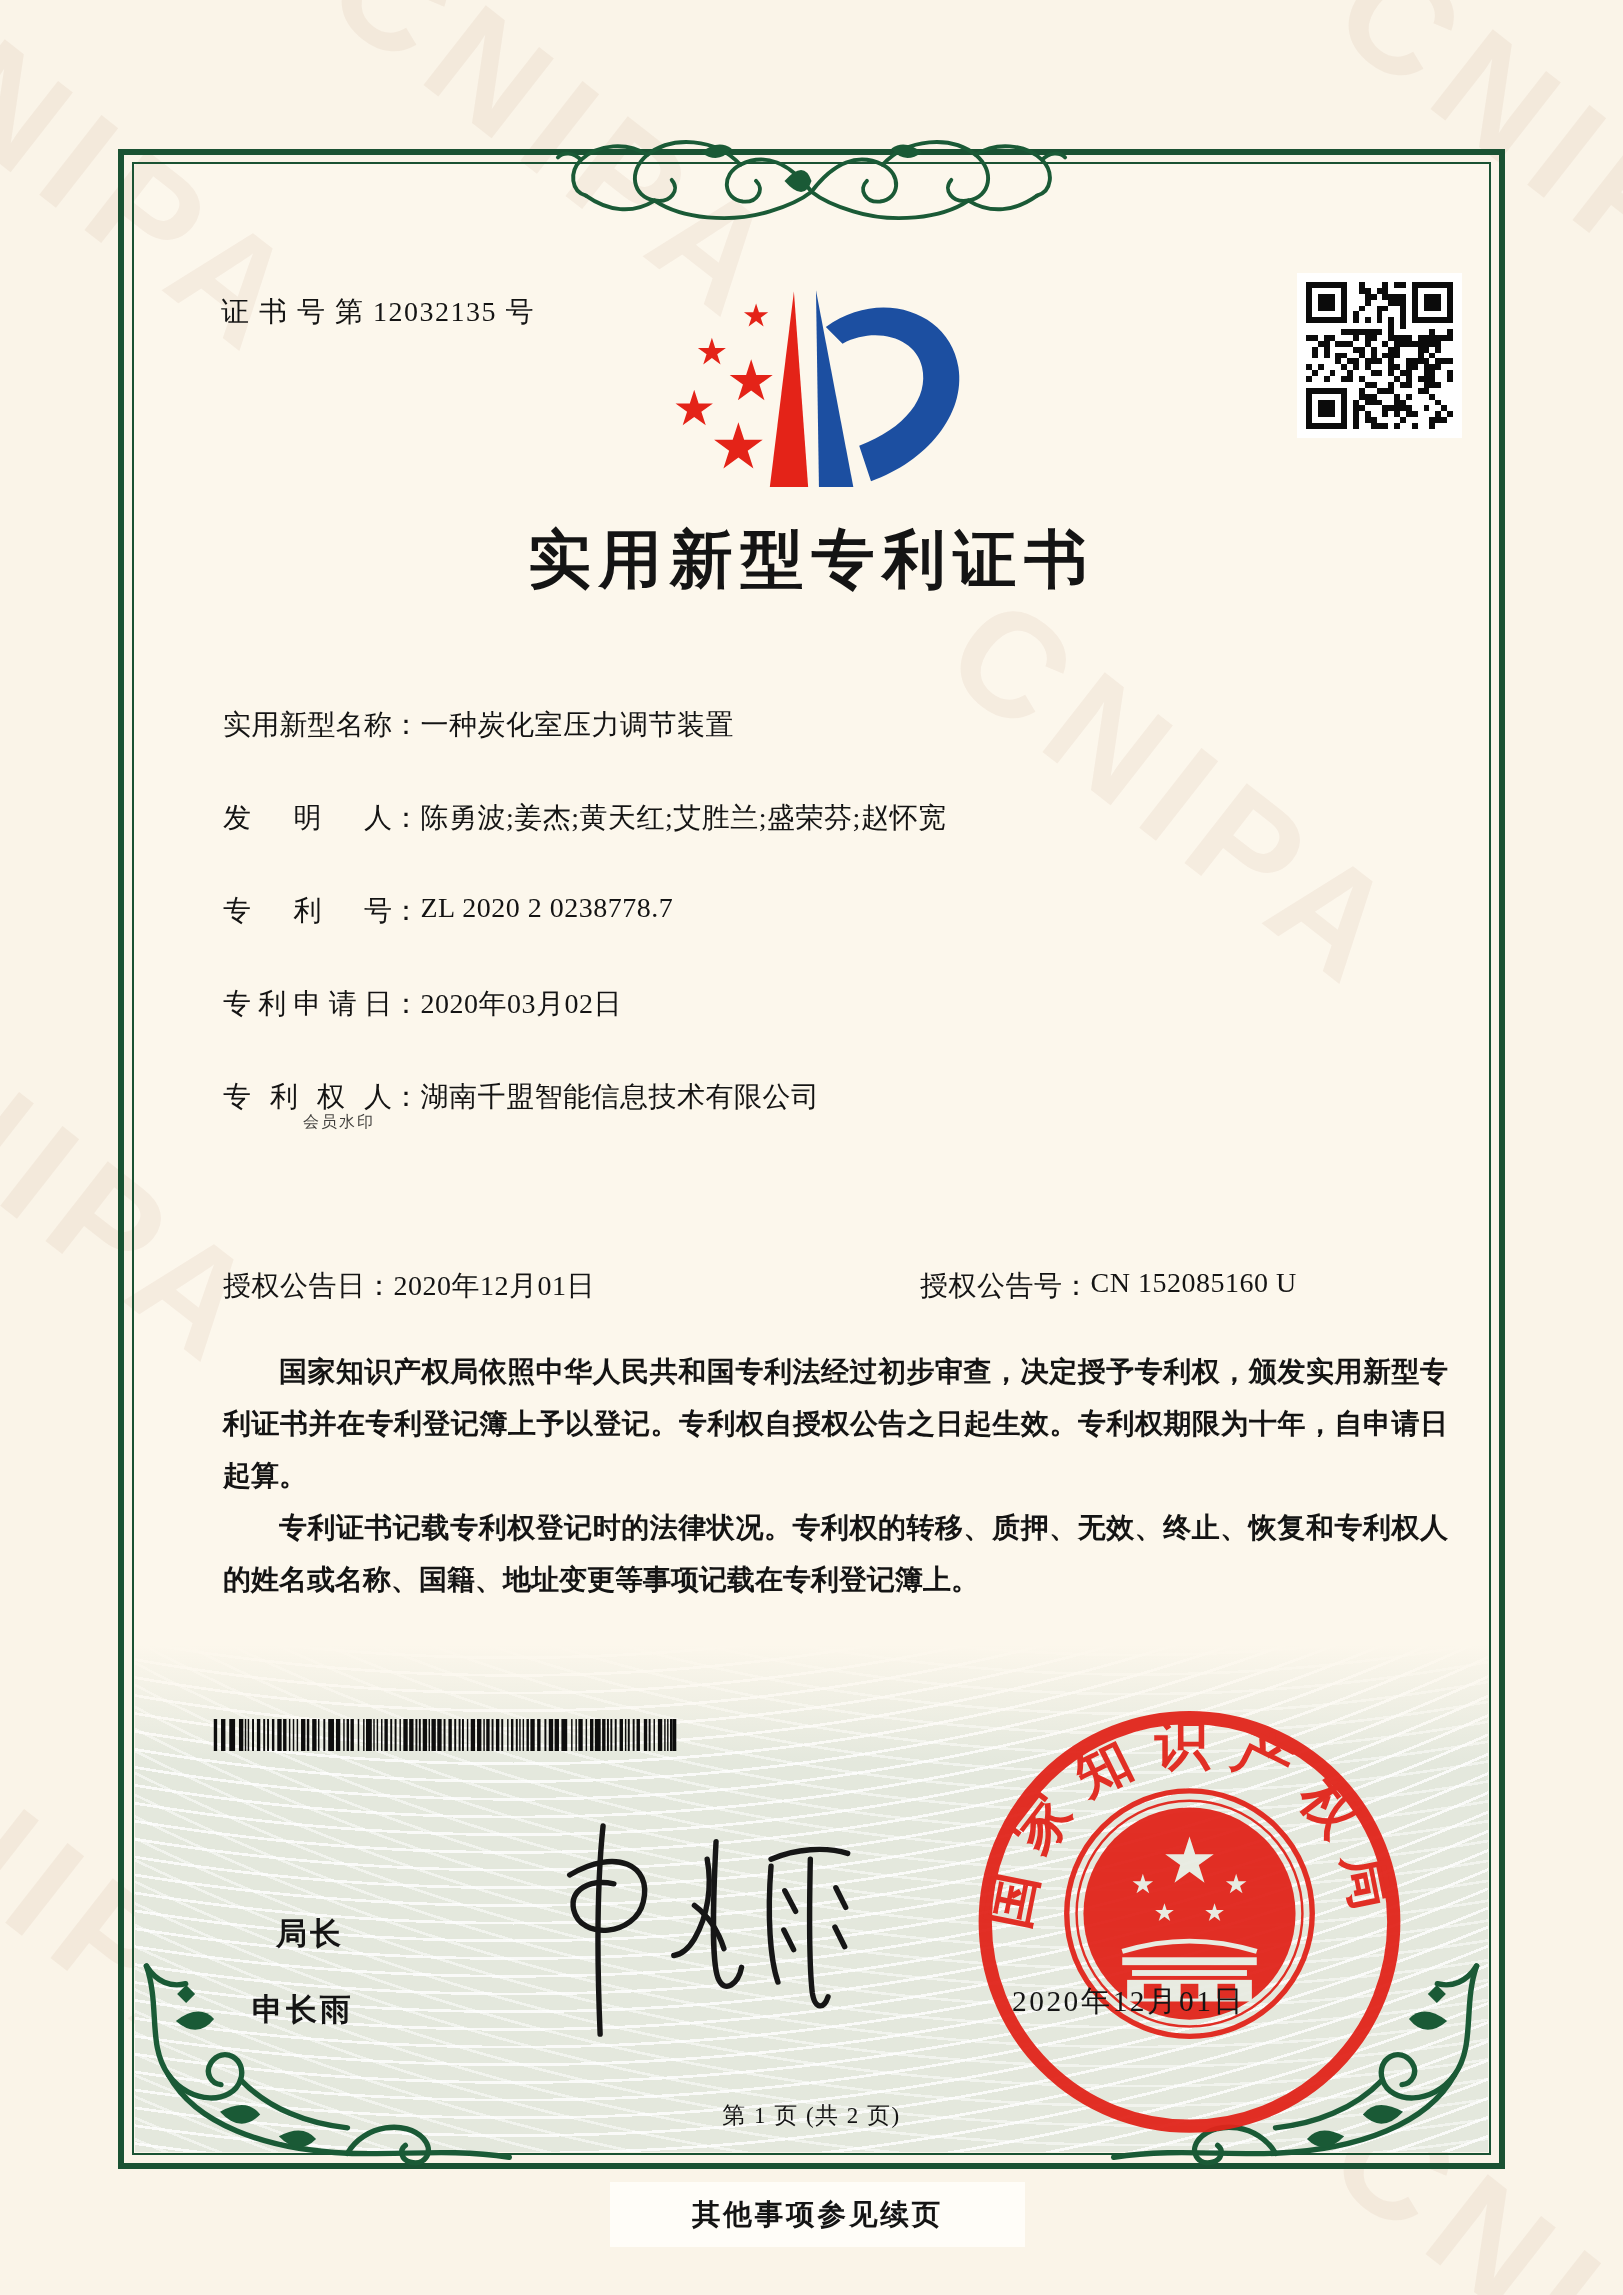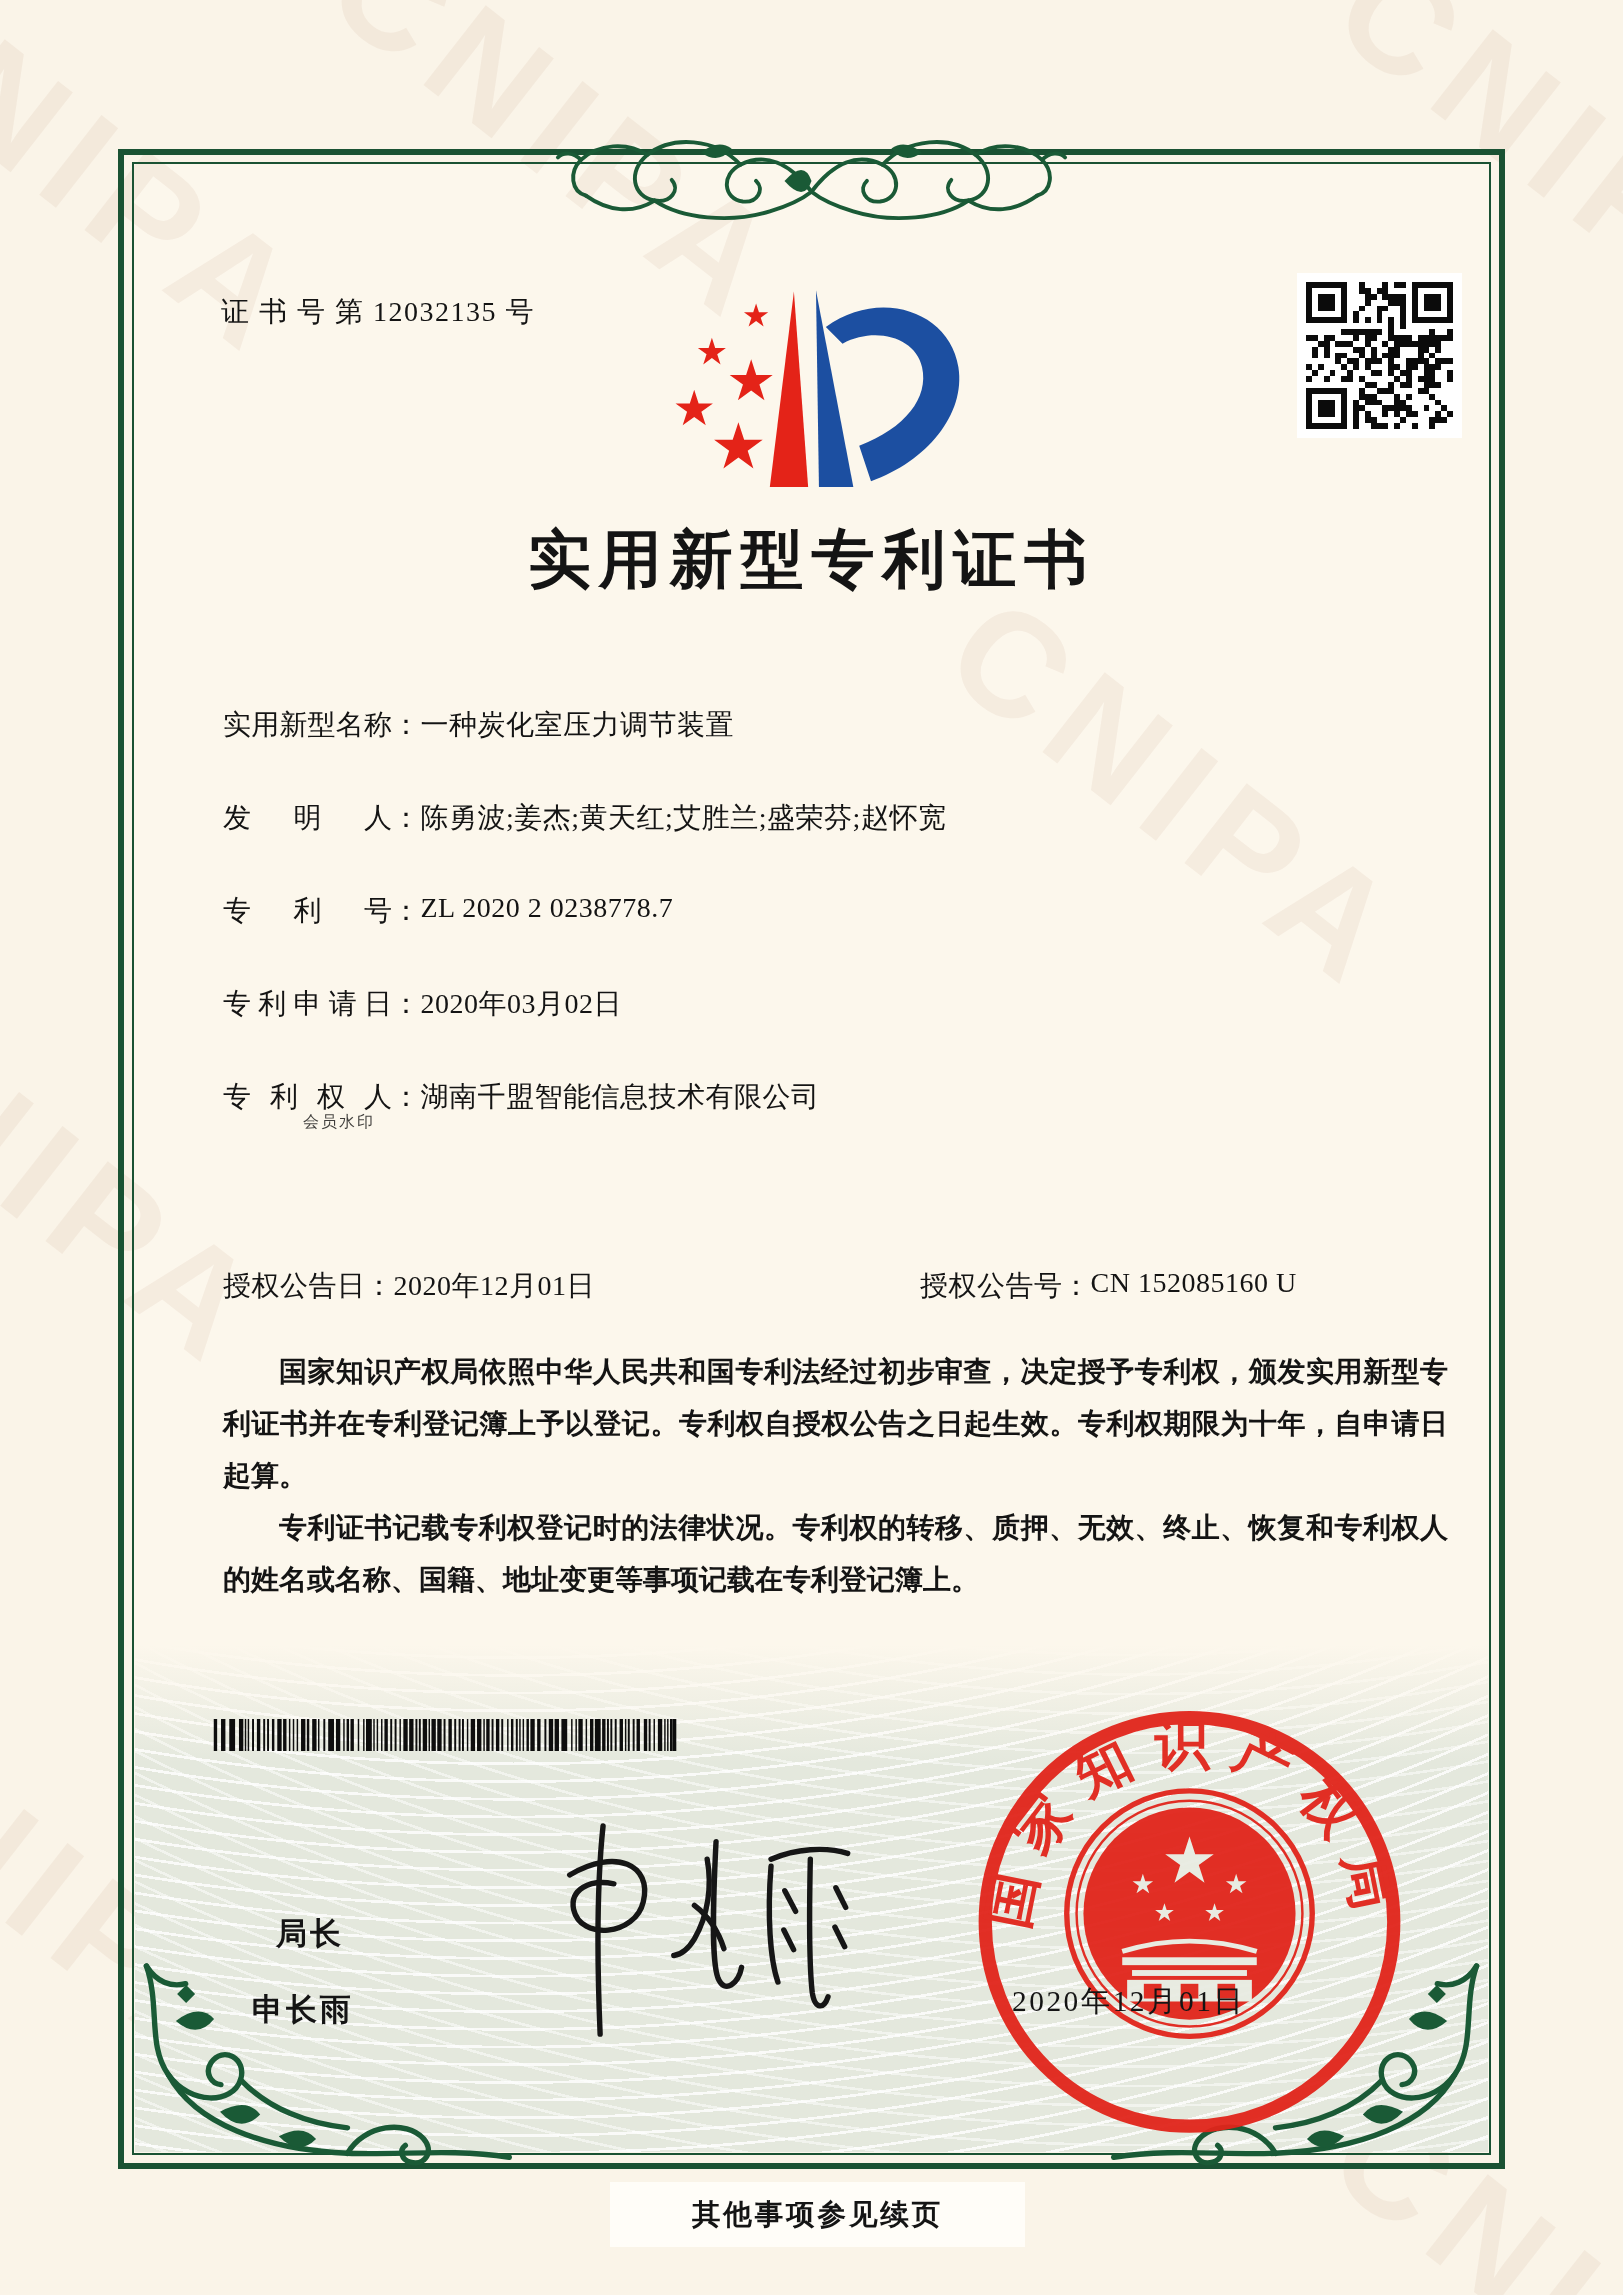--- a/index.html
+++ b/index.html
@@ -659,18 +659,19 @@
       </g>
       <g fill="#e1251b">
         <rect x="352" y="578" width="36" height="30"></rect>
         <rect x="427" y="578" width="36" height="30"></rect>
         <rect x="502" y="578" width="36" height="30"></rect>
       </g>
     </g>
   </svg>
   <div class="seal-date">2020年12月01日</div>
 
+  <div class="page-num">第 1 页 (共 2 页)</div>
   <div class="cont-box">
     <span>其他事项参见续页</span>
   </div>
 
 </div>
 
 
 </body></html>

